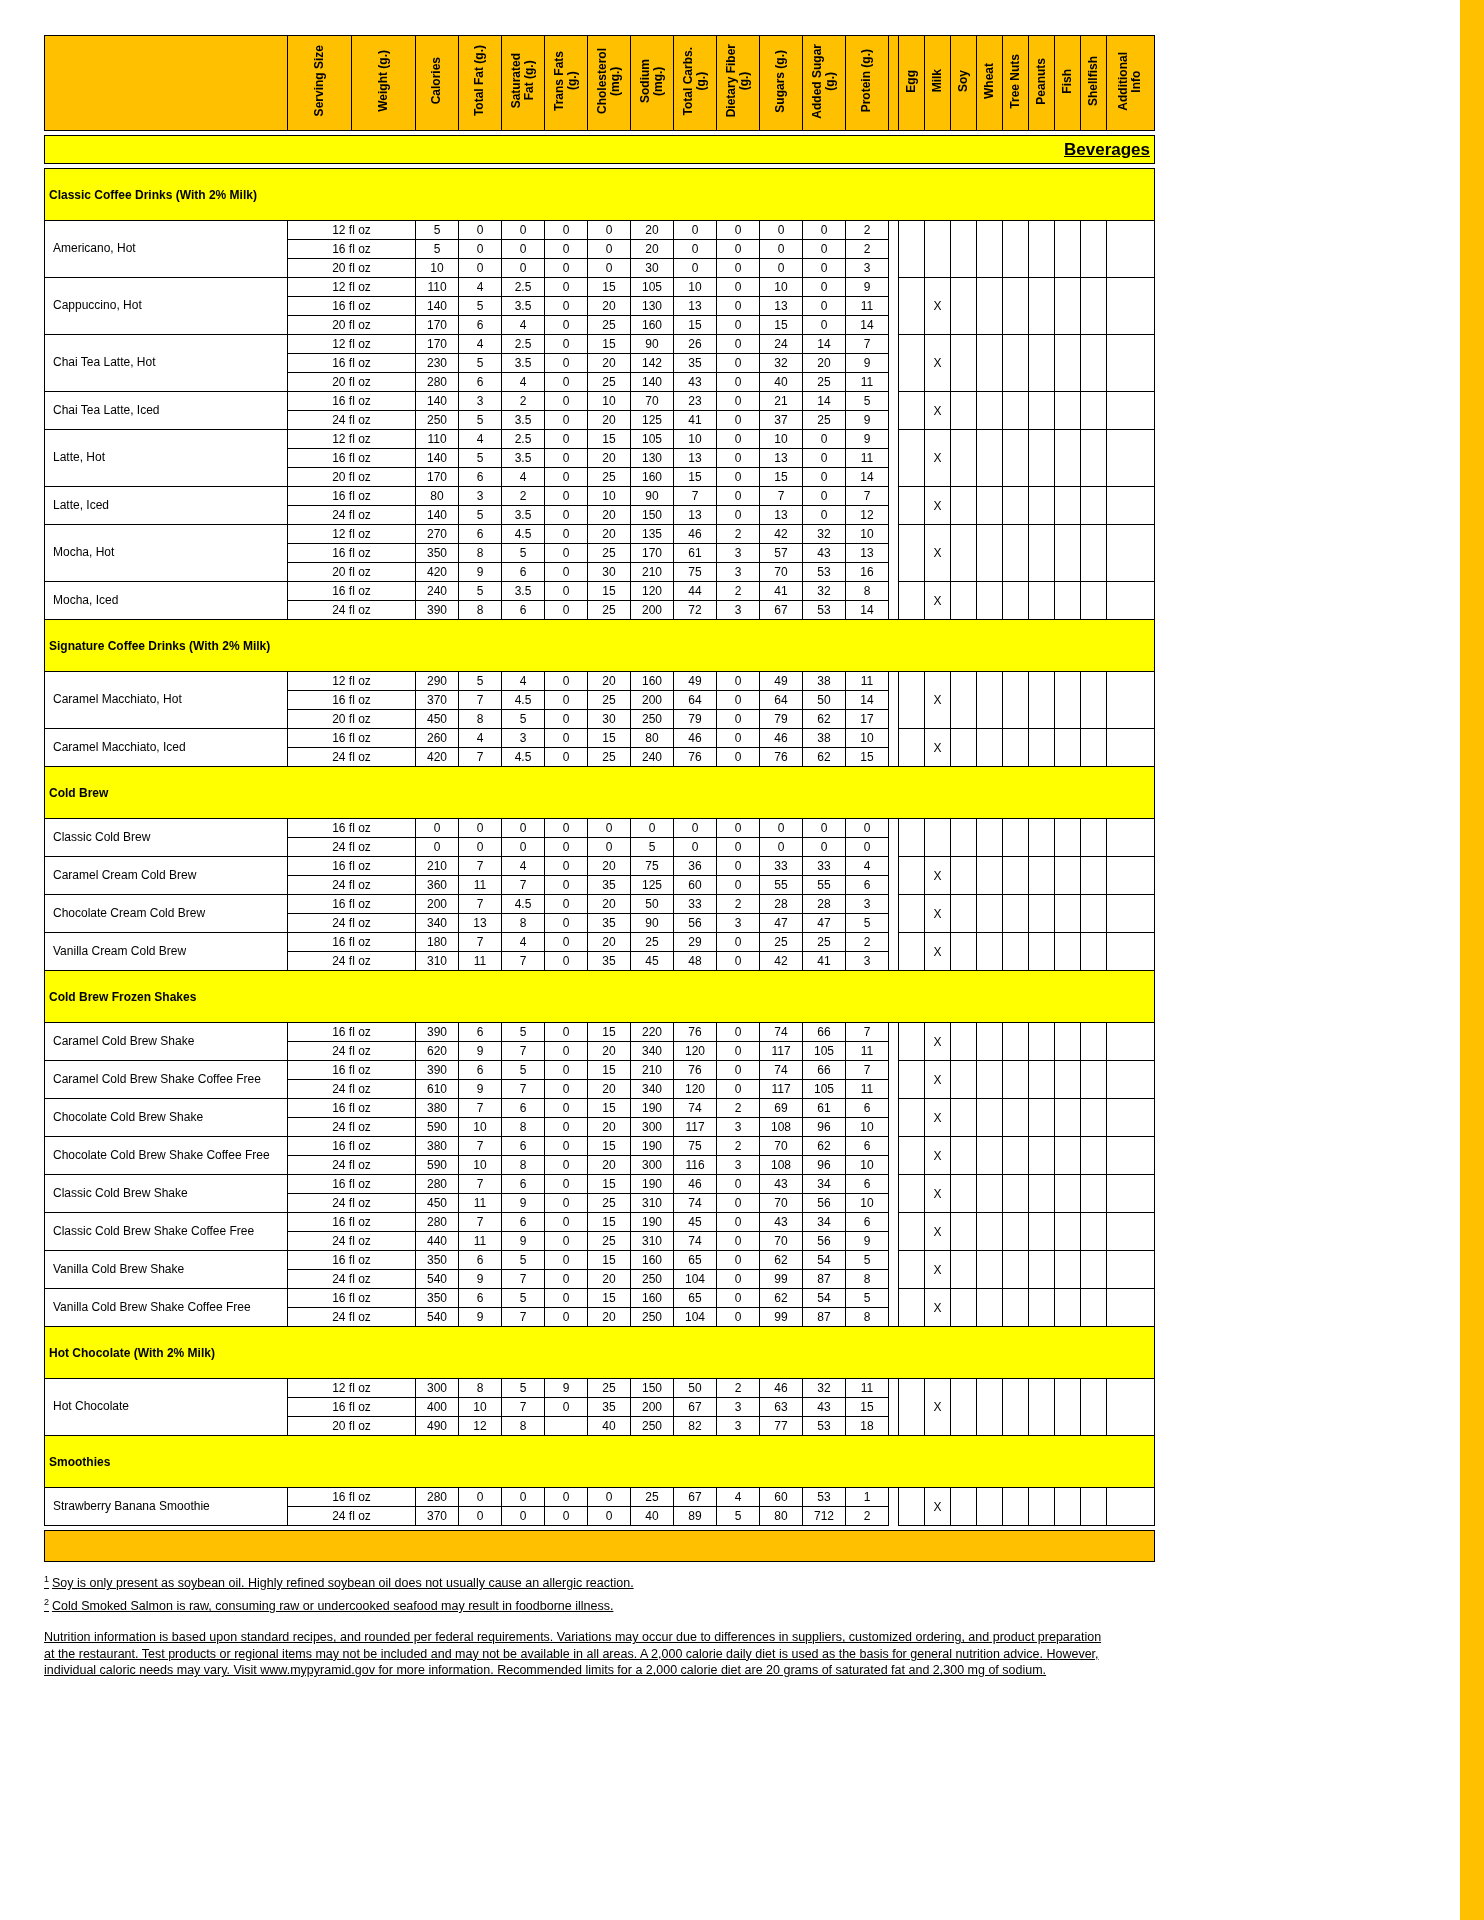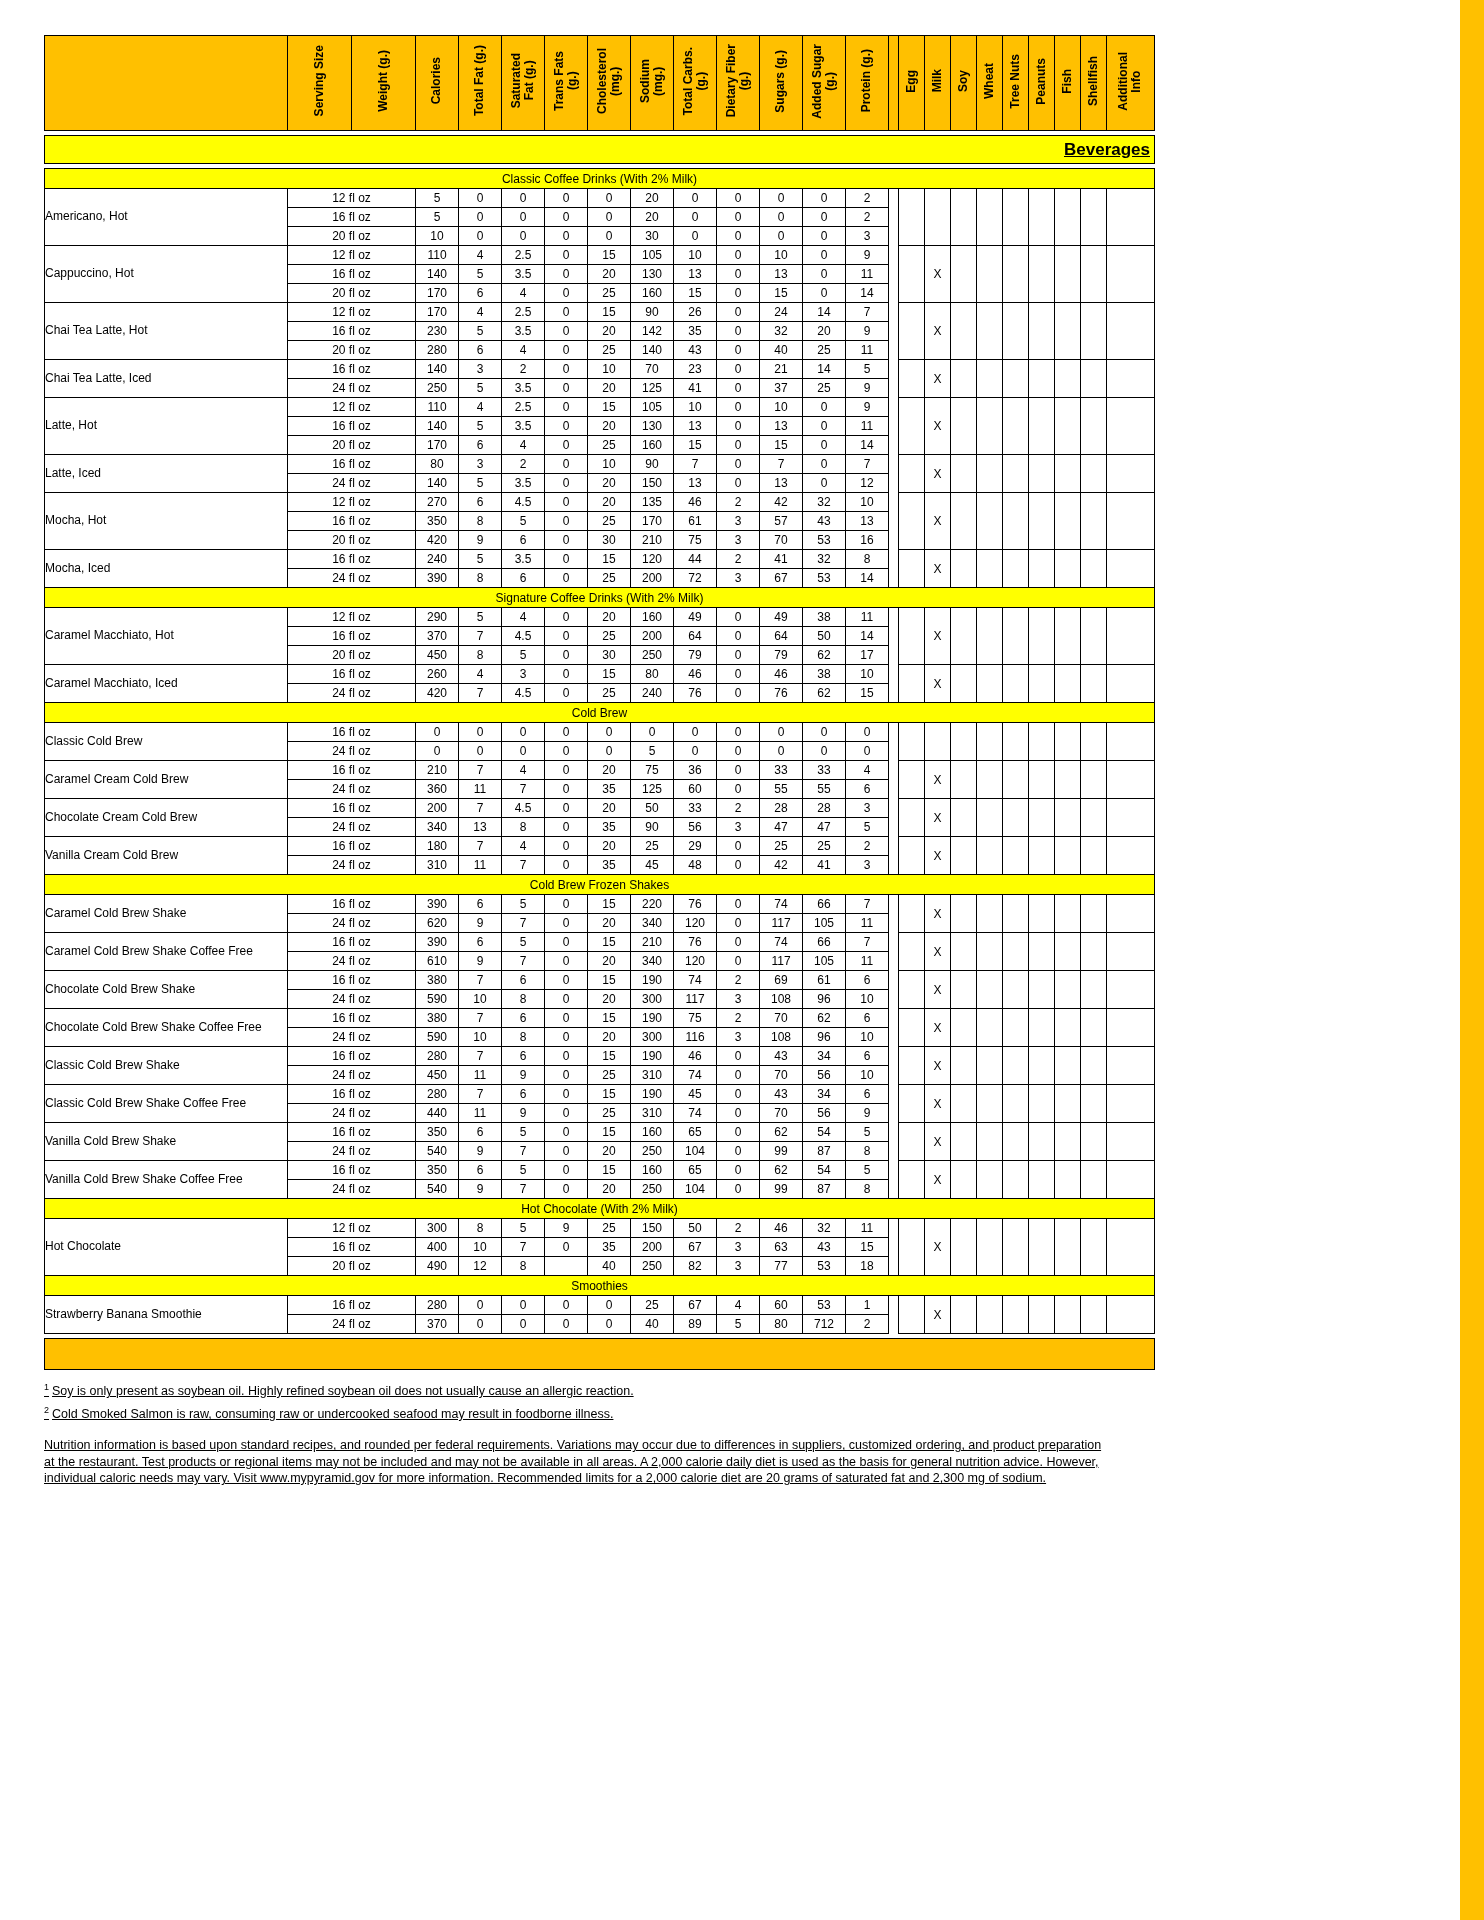--- a/index.html
+++ b/index.html
@@ -52,39 +52,39 @@
   tbody td {
     font-size: 12px;
     height: 18px;
     padding: 0 2px;
     text-align: center;
     vertical-align: middle;
     background: #fff;
   }
   tbody td.name {
     text-align: left;
-    padding: 0 0;
+    padding: 0 8px;
     line-height: 1.15;
   }
   tr.title-row td {
     background: var(--highlight, #FFFF00);
     text-align: right;
     font-weight: bold;
     font-size: 17px;
     height: 25px;
     padding: 1px 4px;
     text-decoration: underline;
   }
   tr.section-row td {
     background: var(--highlight, #FFFF00);
-    text-align: center;
-    font-weight: normal;
+    text-align: left;
+    font-weight: bold;
     font-size: 12px;
     height: 19px;
-    padding: 0 4px;
+    padding: 16px 4px;
   }
   tr.gap-row td {
     border: none;
     background: #fff;
     height: 4px;
     padding: 0;
   }
   td.colgap {
     border: none;
     background: #fff;

